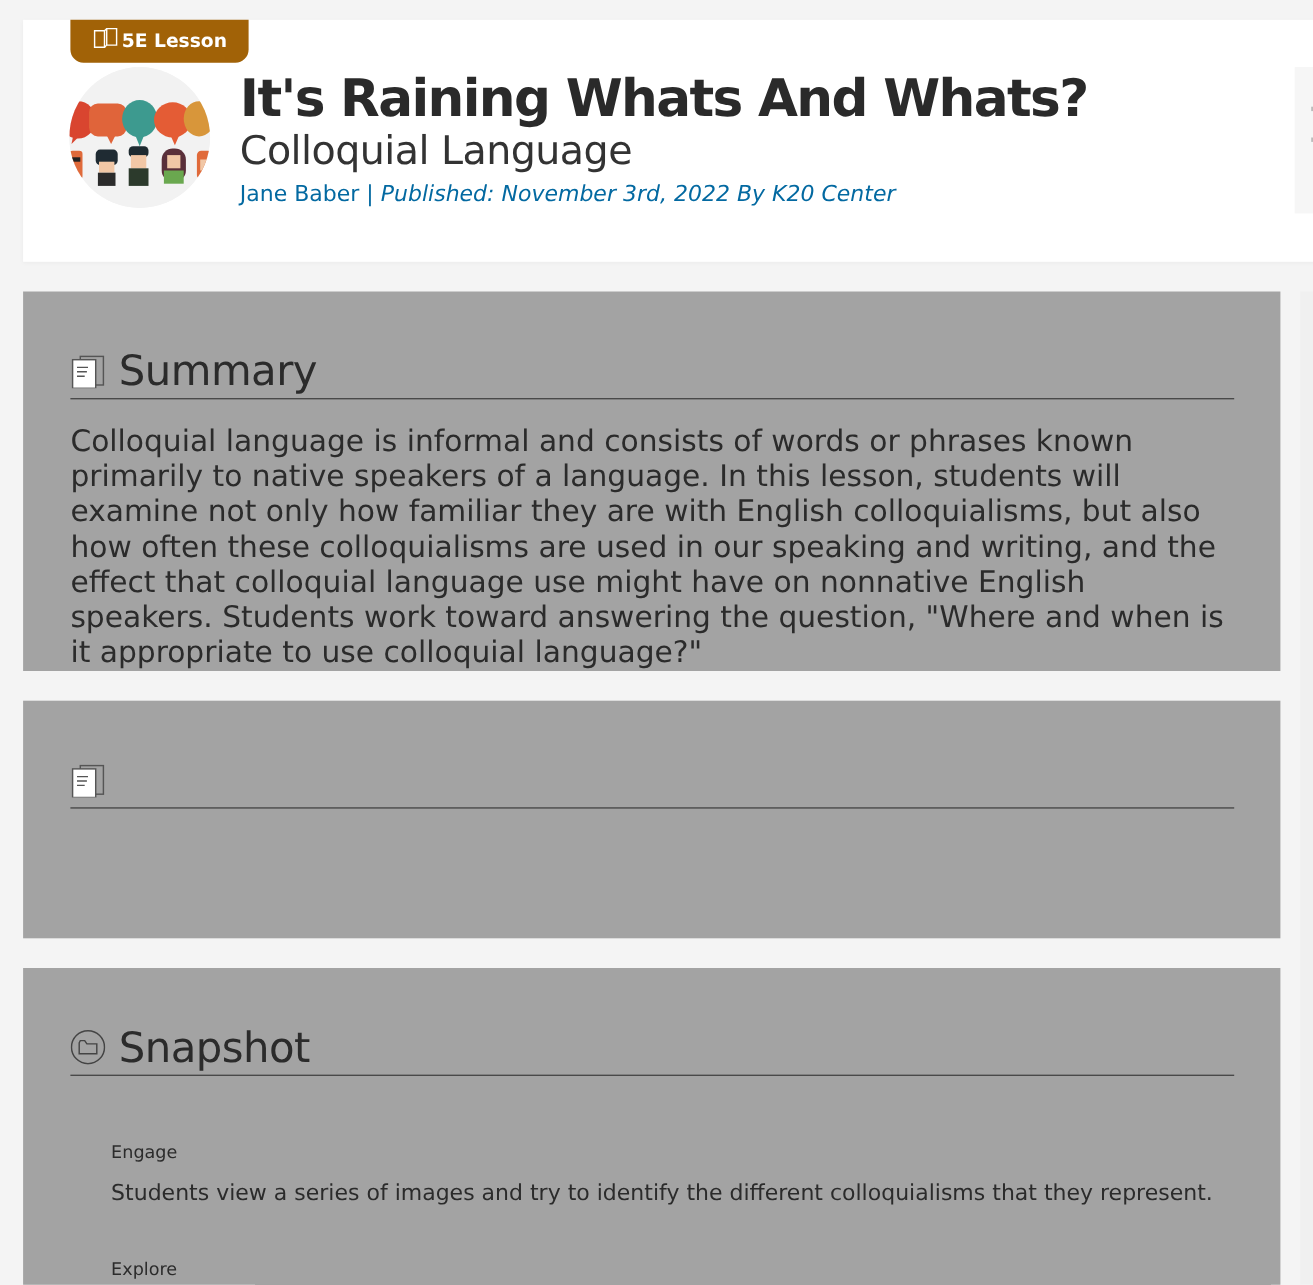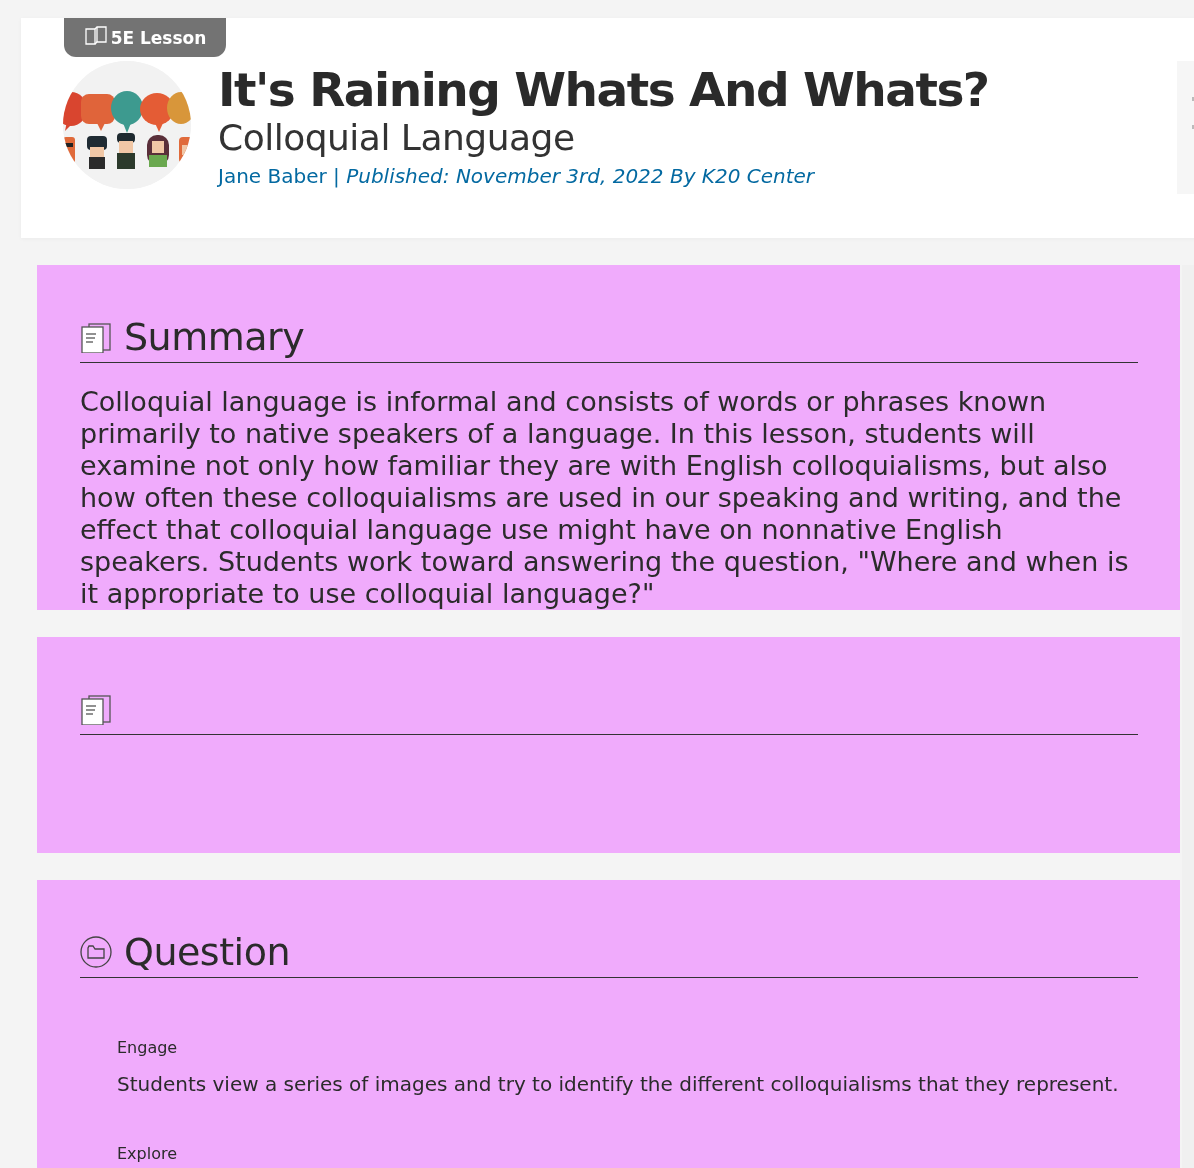--- a/index.html
+++ b/index.html
@@ -18,21 +18,21 @@
       position: absolute;
       left: 21px; top: 18px;
       width: 1180px; height: 220px;
       background: #ffffff;
       box-shadow: 0 1px 4px rgba(0,0,0,0.04);
     }
     .badge {
       position: absolute;
       left: 64px; top: 18px;
       width: 162px; height: 39px;
-      background: #737373;
+      background: #a16207;
       border-radius: 0 0 12px 12px;
       color: #ffffff;
       font-weight: bold;
       font-size: 17px;
       display: flex; align-items: center; justify-content: center;
       gap: 3px;
       z-index: 3;
     }
     .badge svg { width: 24px; height: 20px; }
     .avatar {
@@ -80,23 +80,23 @@
       background: #f6f6f6;
       z-index: 2;
     }
     .right-strip .tick {
       position: absolute; right: 0; width: 2px; height: 4px; background: #bbb;
     }
 
     
     .card {
       position: absolute;
-      left: 37px;
+      left: 21px;
       width: 1143px;
-      background: #f0abfc;
+      background: #a3a3a3;
     }
     .card-summary { top: 265px; height: 345px; }
     .card-eq { top: 637px; height: 216px; }
     .card-snapshot { top: 880px; height: 300px; }
 
     .side-strip {
       position: absolute;
       left: 1182px; width: 12px;
       background: #f0f0f0;
     }
@@ -243,20 +243,20 @@
   </div>
 
   <div class="card card-snapshot">
     <div class="section-head">
       <span class="icon">
         <svg viewBox="0 0 32 32" width="32" height="32" fill="none" stroke="#444" stroke-width="1.3">
           <circle cx="16" cy="16" r="15"></circle>
           <path d="M8 12 L8 22 L24 22 L24 13 L15 13 L13 10 L9 10 Z"></path>
         </svg>
       </span>
-      <span class="label">Question</span>
+      <span class="label">Snapshot</span>
     </div>
     <div class="snap-phase" style="top:139px;">Engage</div>
     <div class="snap-desc" style="top:192px;">Students view a series of images and try to identify the different colloquialisms that they represent.</div>
     <div class="snap-phase" style="top:245px;">Explore</div>
   </div>
 
 </div>
 
 </body></html>

